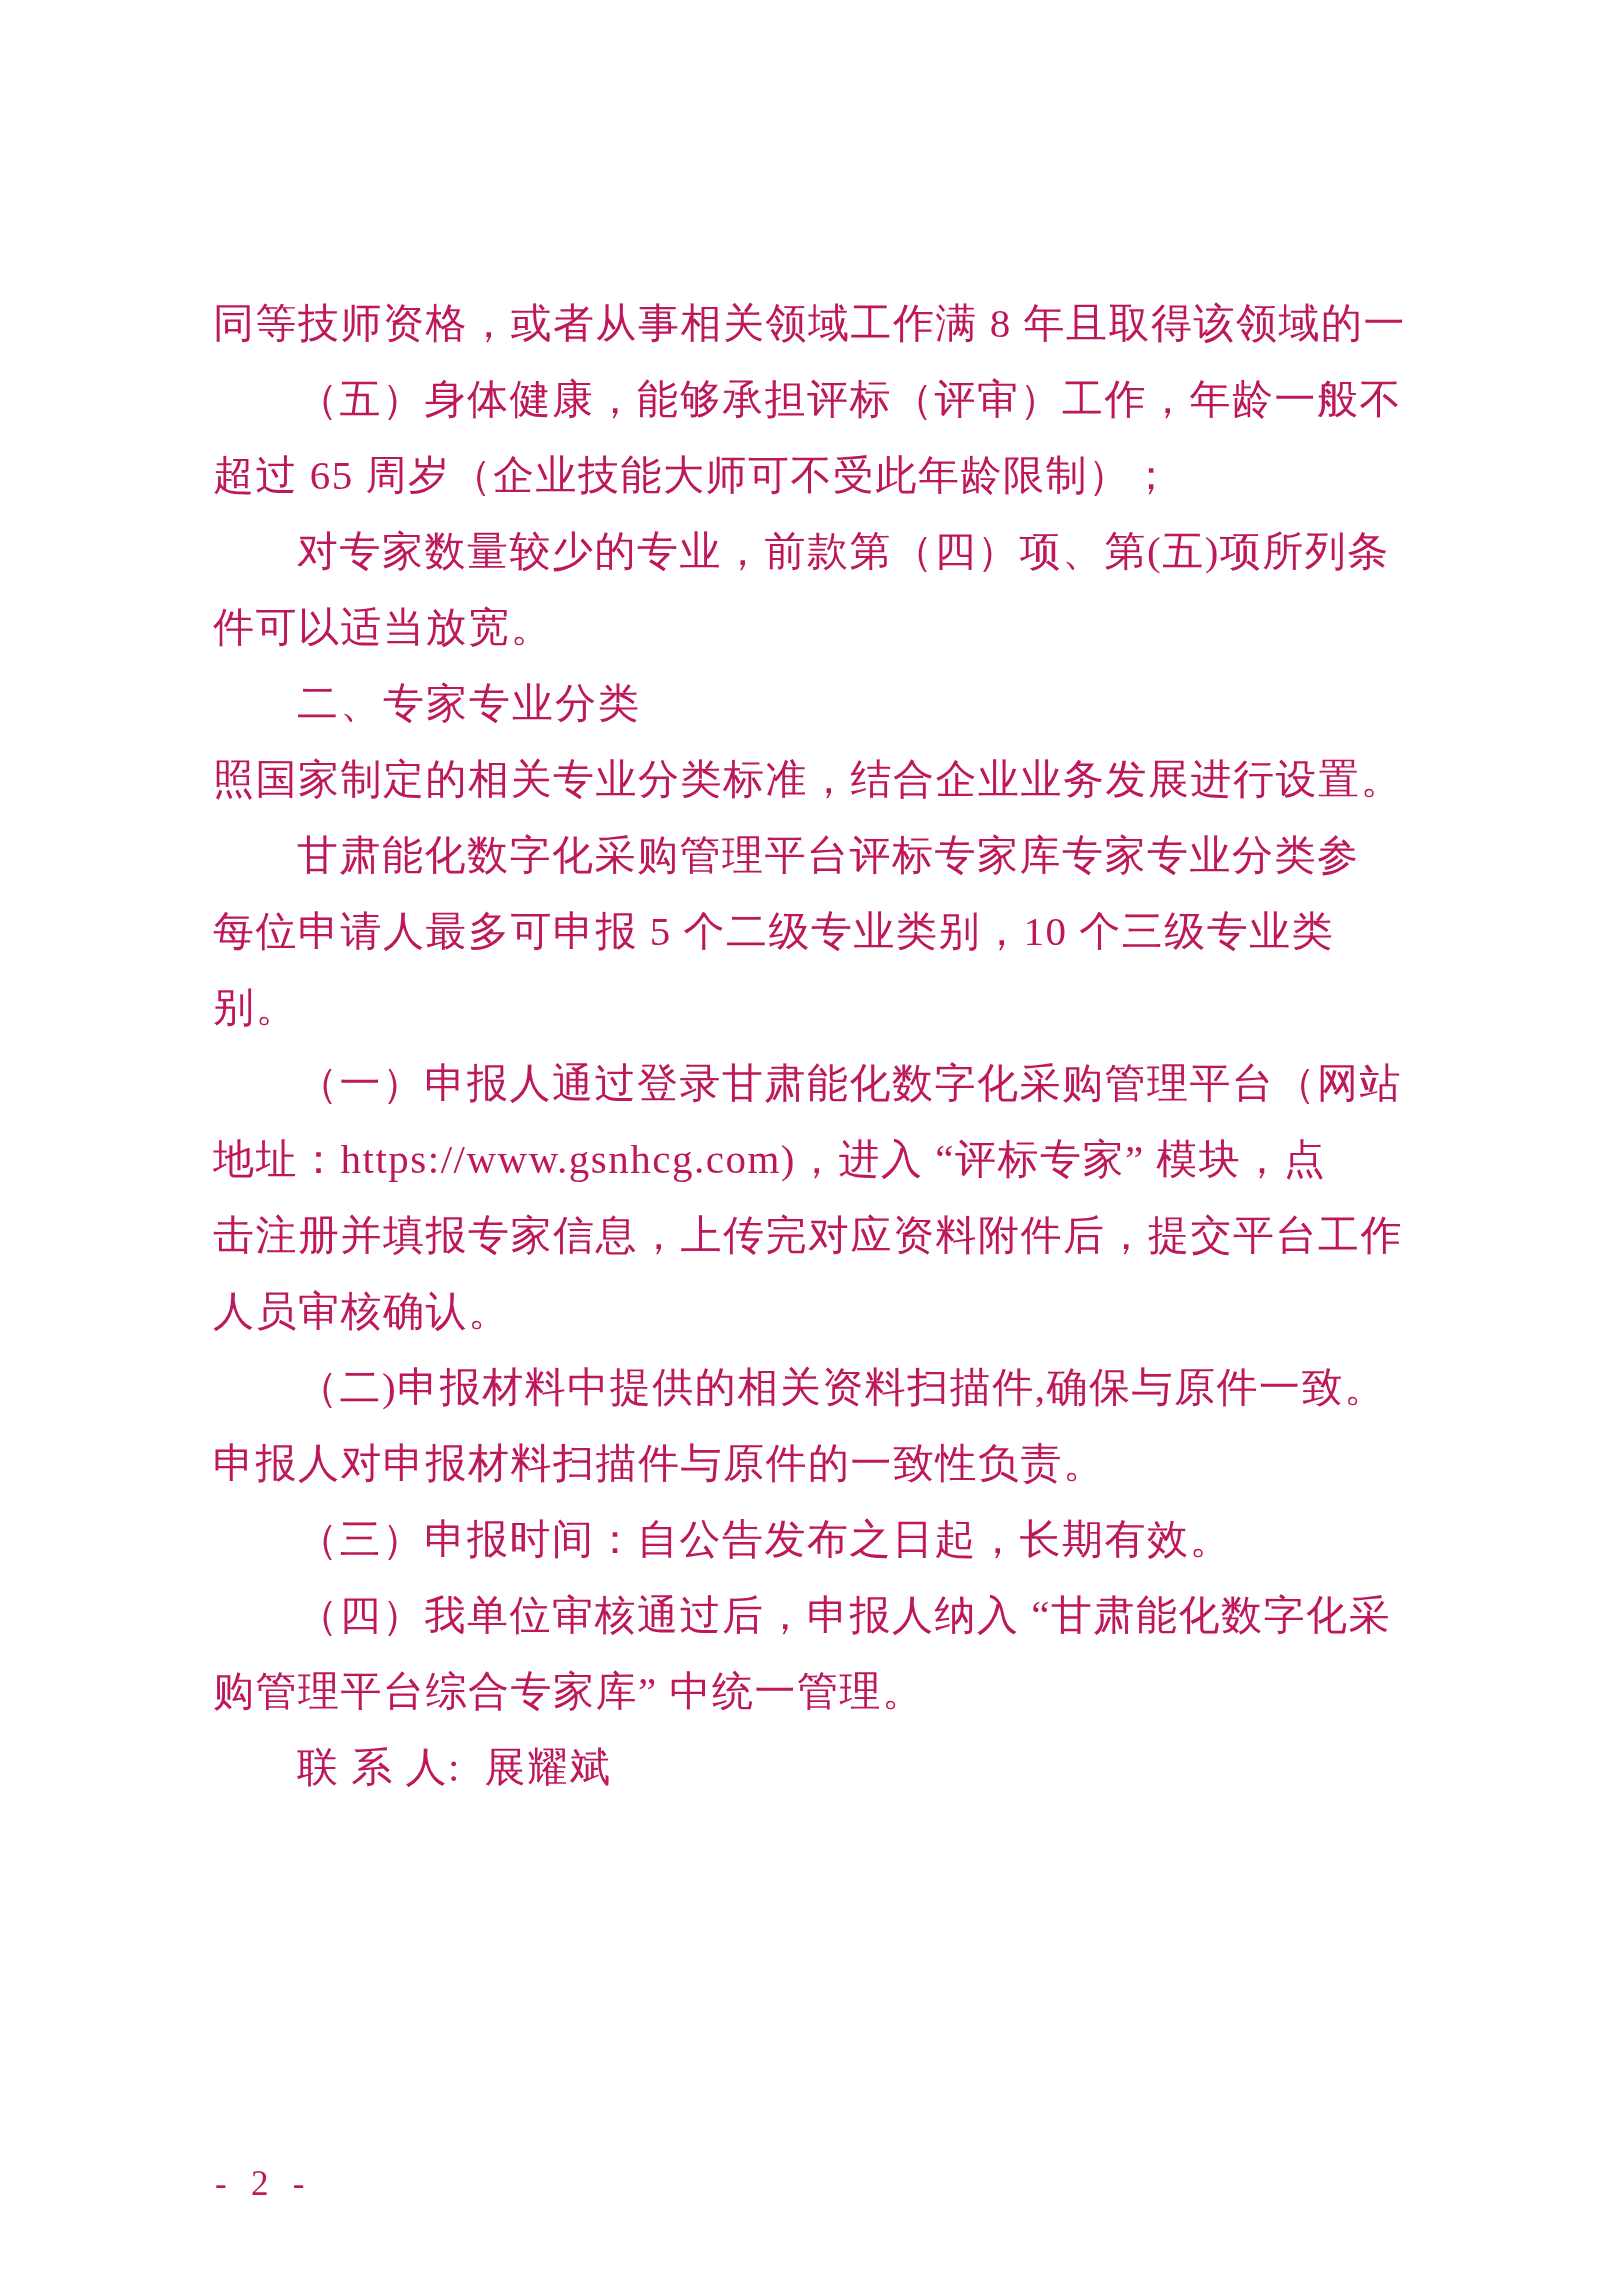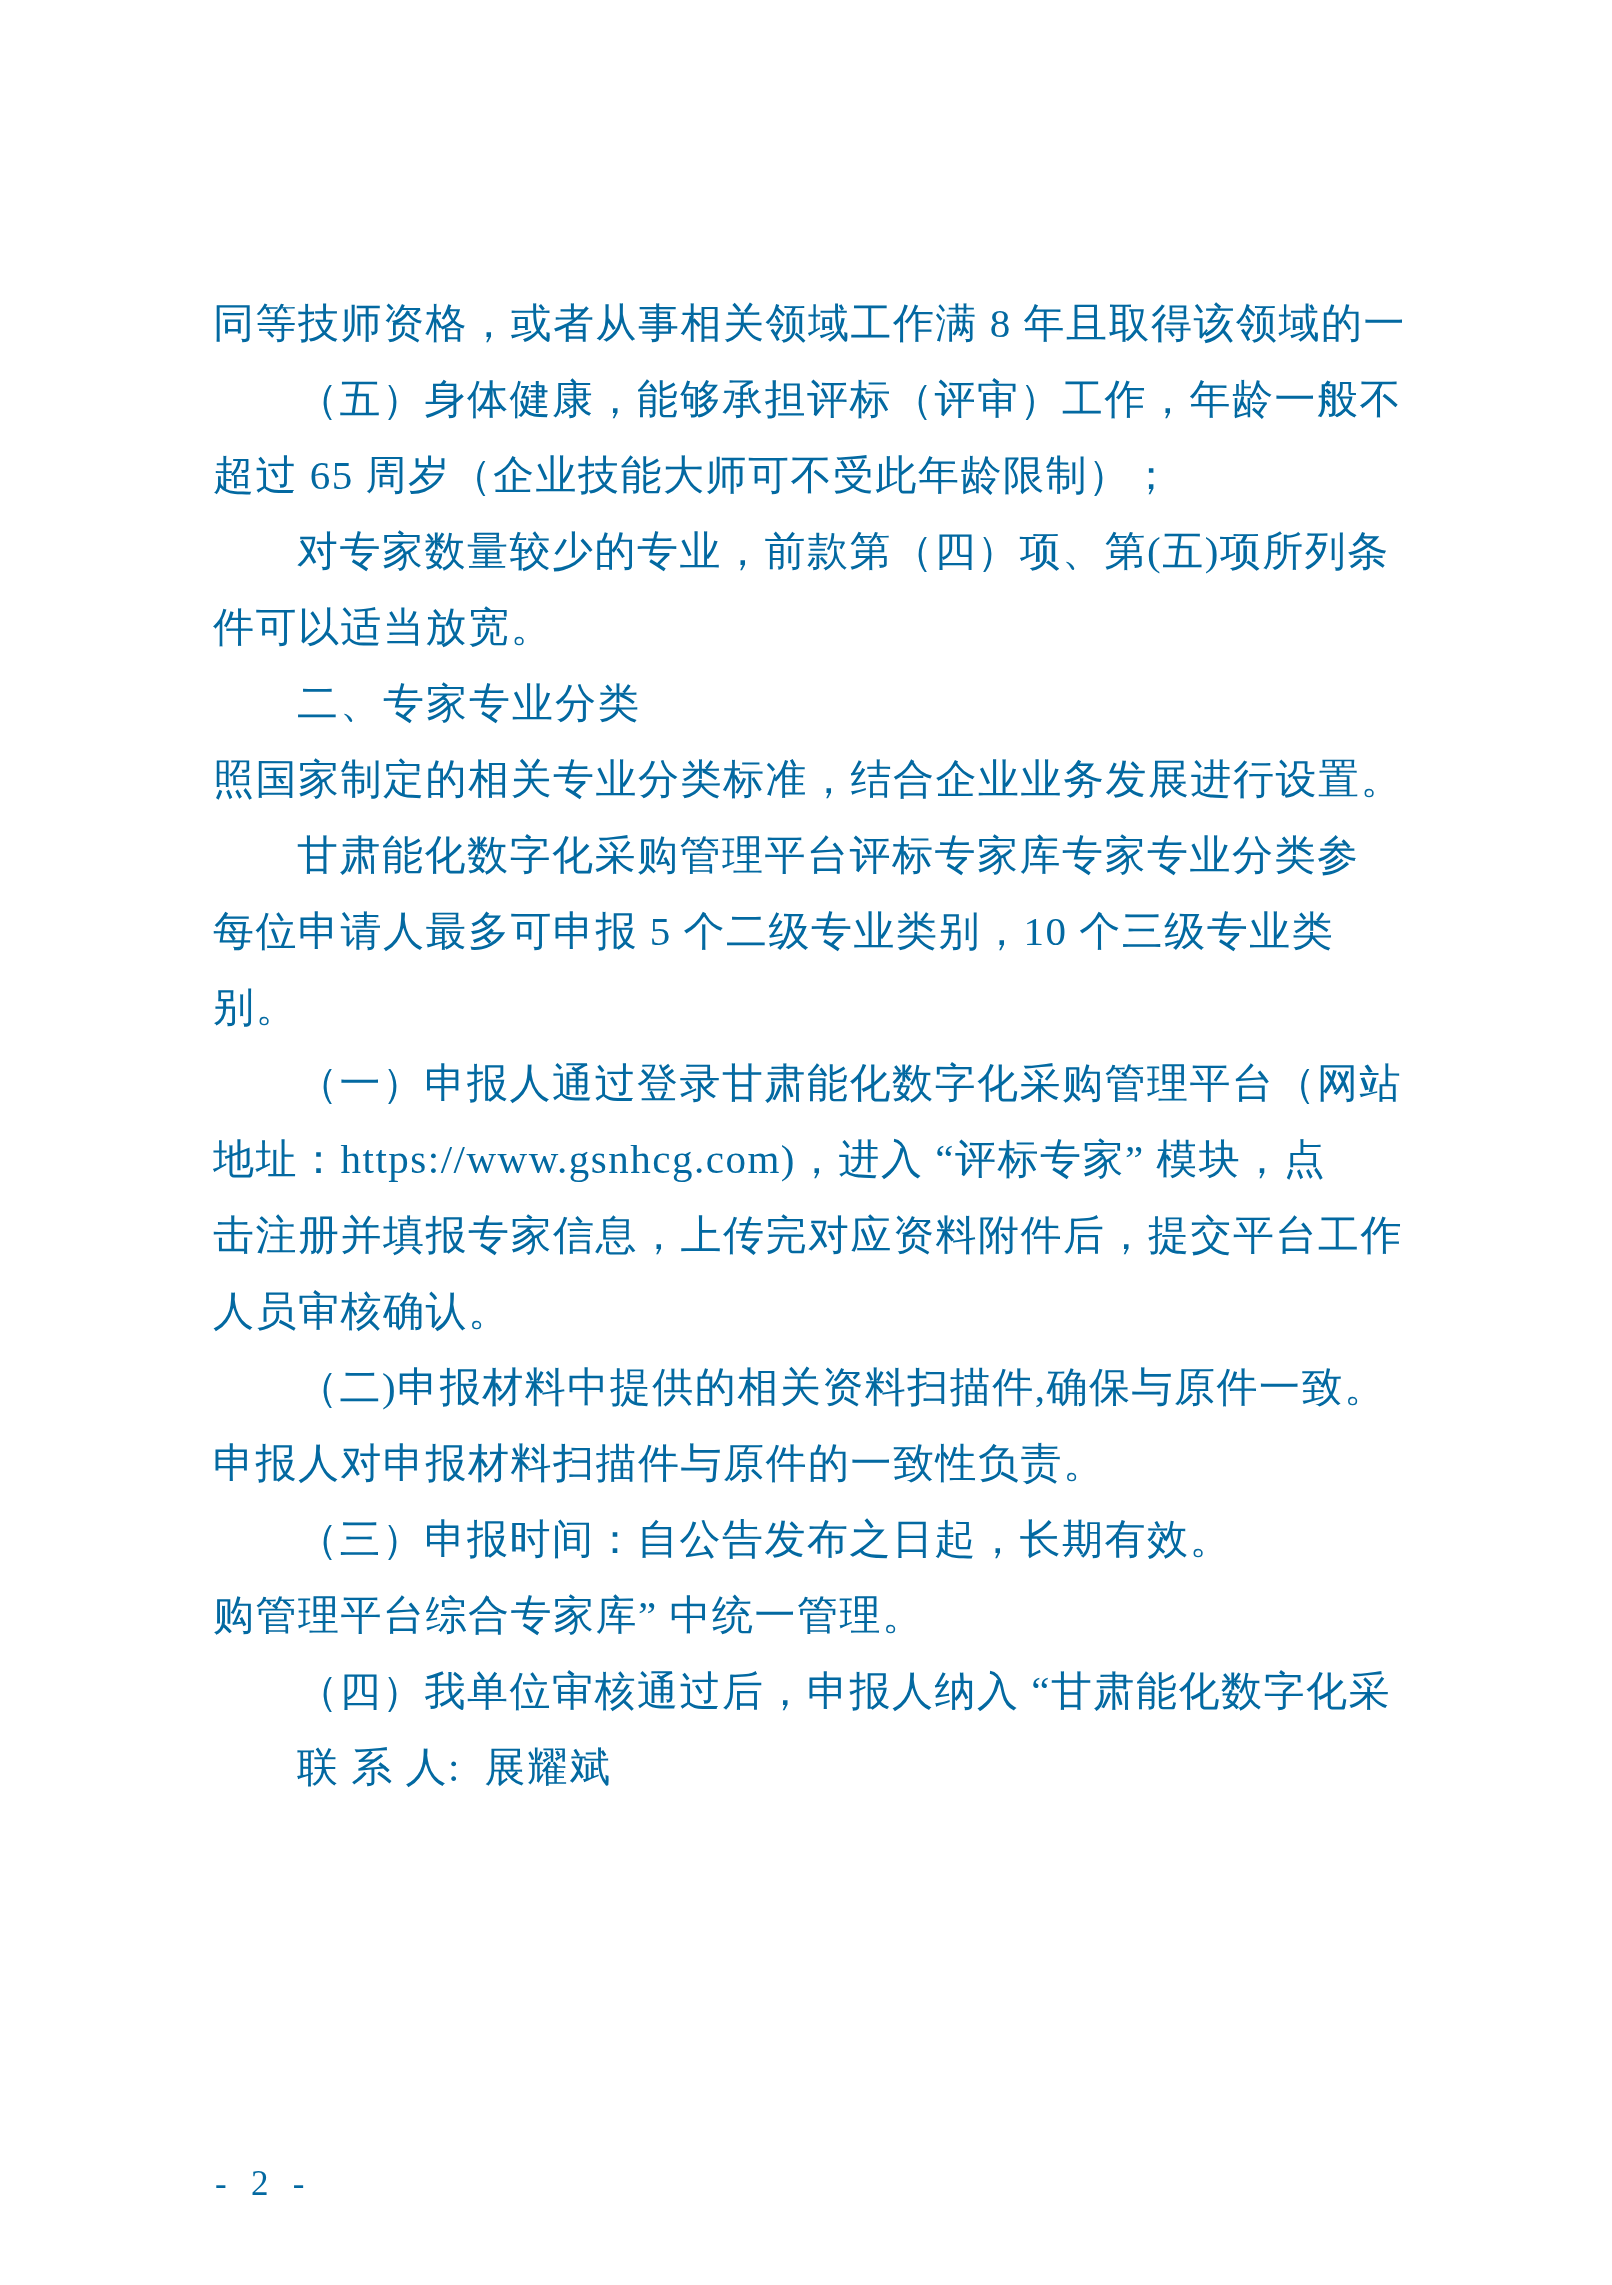--- a/index.html
+++ b/index.html
@@ -5,21 +5,21 @@
   html, body {
     margin: 0;
     padding: 0;
     background: #ffffff;
   }
   .page {
     position: relative;
     width: 1612px;
     height: 2286px;
     background: #ffffff;
-    color: #0369a1;
+    color: #be185d;
     font-family: "Liberation Serif", serif;
     overflow: hidden;
   }
   .doc-body {
     position: absolute;
     left: 213px;
     top: 285px;
     width: 1200px;
   }
   .line {
@@ -66,19 +66,19 @@
       <div class="line indent">甘肃能化数字化采购管理平台评标专家库专家专业分类参</div>
       <div class="line">每位申请人最多可申报 5 个二级专业类别，10 个三级专业类</div>
       <div class="line">别。</div>
       <div class="line indent">（一）申报人通过登录甘肃能化数字化采购管理平台（网站</div>
       <div class="line">地址：https://www.gsnhcg.com)，进入 “评标专家” 模块，点</div>
       <div class="line">击注册并填报专家信息，上传完对应资料附件后，提交平台工作</div>
       <div class="line">人员审核确认。</div>
       <div class="line indent">（二)申报材料中提供的相关资料扫描件,确保与原件一致。</div>
       <div class="line">申报人对申报材料扫描件与原件的一致性负责。</div>
       <div class="line indent">（三）申报时间：自公告发布之日起，长期有效。</div>
+      <div class="line indent">（四）我单位审核通过后，申报人纳入 “甘肃能化数字化采</div>
       <div class="line">购管理平台综合专家库” 中统一管理。</div>
-      <div class="line indent">（四）我单位审核通过后，申报人纳入 “甘肃能化数字化采</div>
       <div class="line indent">联 系 人:  展耀斌</div>
     </div>
   <div class="page-footer">- 2 -</div>
 </div>
 
 
 </body></html>

